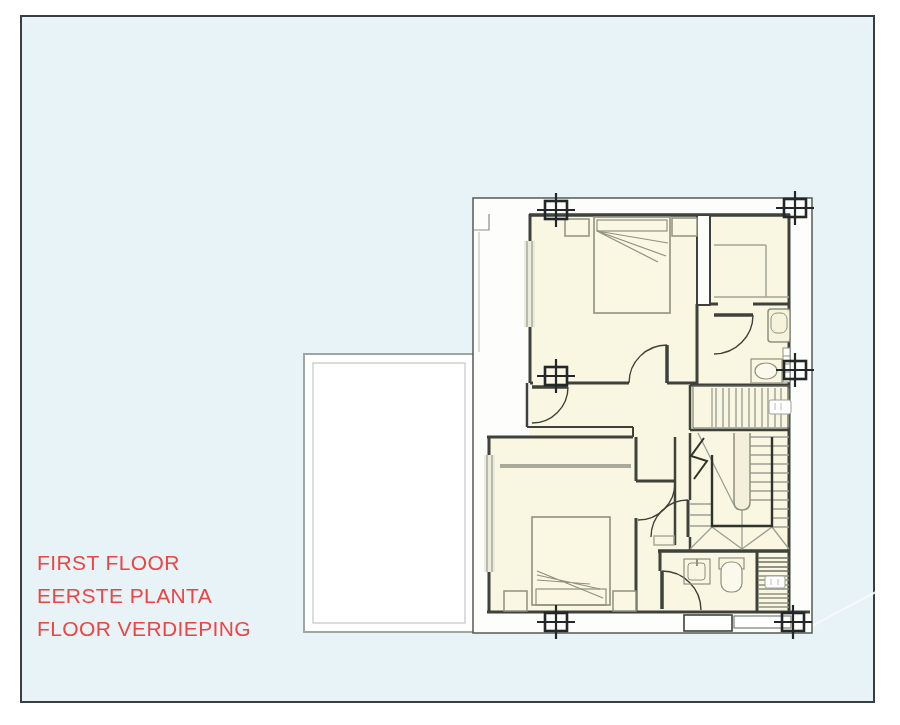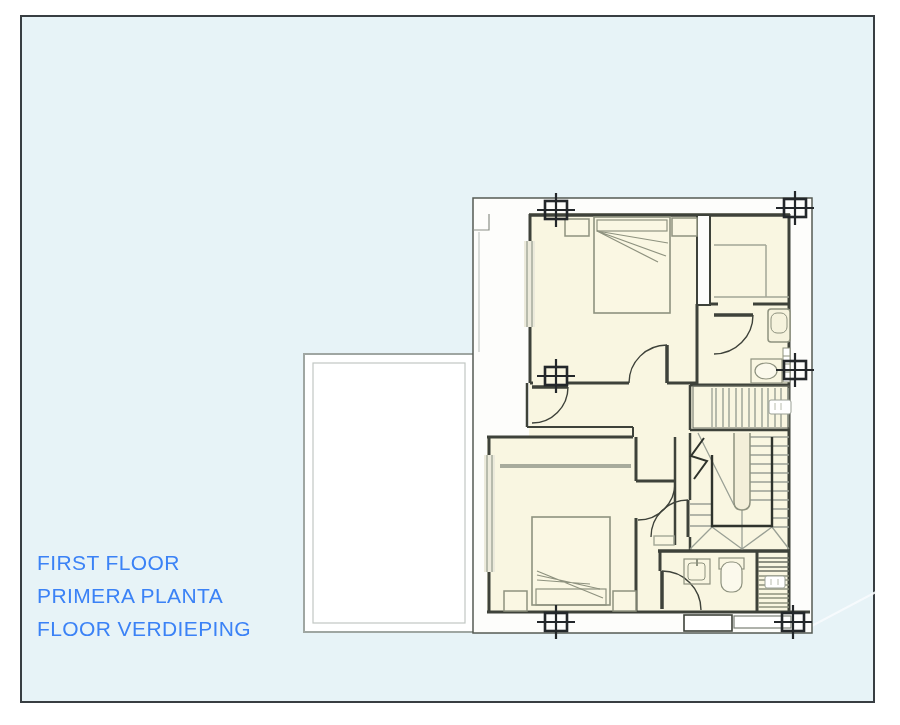--- a/index.html
+++ b/index.html
@@ -1,21 +1,21 @@
 <!DOCTYPE html>
 <html><head>
 <meta charset="utf-8">
 <style>
   html,body{margin:0;padding:0;background:#ffffff;}
   .canvas{position:relative;width:900px;height:725px;background:#ffffff;overflow:hidden;
           font-family:"Liberation Sans", sans-serif;}
   .panel{position:absolute;left:20px;top:15px;width:855px;height:688px;
          background:#e7f3f7;border:2.5px solid #383e42;box-sizing:border-box;}
   svg.plan{position:absolute;left:0;top:0;width:900px;height:725px;}
-  .labels{position:absolute;left:37px;top:552px;color:#3b82f6;font-size:21px;
+  .labels{position:absolute;left:37px;top:552px;color:#ef4444;font-size:21px;
           letter-spacing:.4px;}
   .labels div{height:21px;line-height:21px;margin-bottom:12px;white-space:nowrap;}
 </style>
 </head>
 <body>
 
 <div class="canvas">
 
   <div class="panel"></div>
 
@@ -176,17 +176,17 @@
       <use href="#colmark" x="795" y="208"></use>
       <use href="#colmark" x="556" y="376"></use>
       <use href="#colmark" x="795" y="370"></use>
       <use href="#colmark" x="556" y="622"></use>
       <use href="#colmark" x="793" y="622"></use>
     </g>
   </svg>
 
   <div class="labels">
     <div>FIRST FLOOR</div>
-    <div>PRIMERA PLANTA</div>
+    <div>EERSTE PLANTA</div>
     <div>FLOOR VERDIEPING</div>
   </div>
 
 </div>
 
 </body></html>

